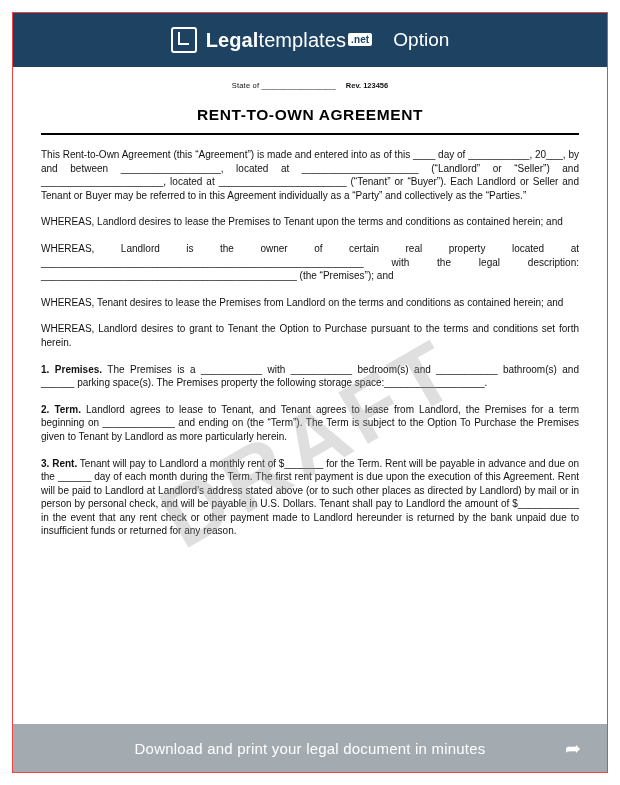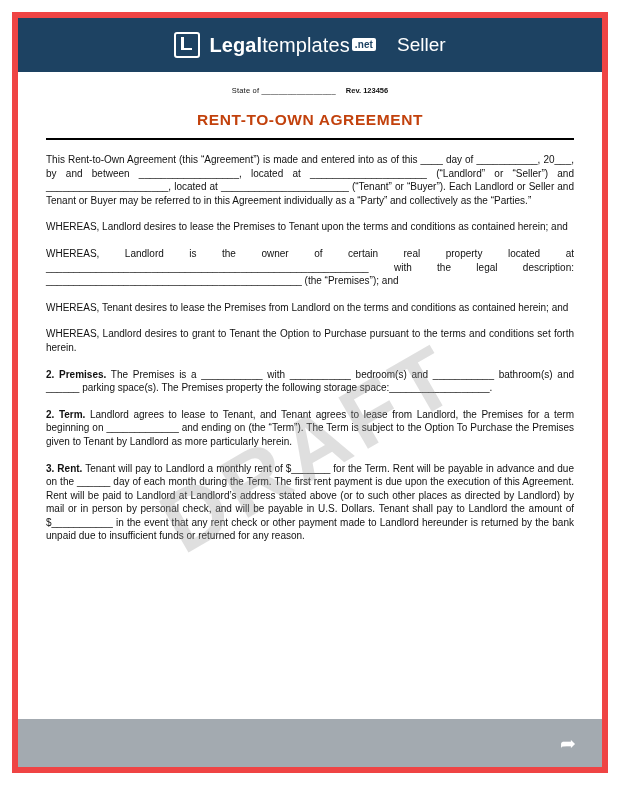--- a/index.html
+++ b/index.html
@@ -19,21 +19,21 @@
     height: 785px;
     background: #ffffff;
     box-sizing: border-box;
     padding: 12px 12px 12px 12px;
   }
   .doc-frame {
     position: relative;
     width: 596px;
     height: 761px;
     background: #ffffff;
-    border: 6px solid #ef4444;
+    border: 1px solid #ef4444;
     box-sizing: border-box;
     overflow: hidden;
   }
 
   
   .header-bar {
     height: 54px;
     background: #1d4262;
     display: flex;
     align-items: center;
@@ -118,21 +118,21 @@
     margin-bottom: 16px;
   }
   .meta-left { letter-spacing: .2px; }
   .meta-right { font-weight: bold; font-size: 7.5px; padding-left: 10px; }
 
   .doc-title {
     text-align: center;
     font-size: 15.5px;
     font-weight: bold;
     letter-spacing: .6px;
-    color: #c2410c;
+    color: #000000;
     margin: 4px 0 9px 0;
   }
   .rule {
     border-top: 2px solid #000000;
     margin: 0 0 13px 0;
   }
 
   p.para {
     font-size: 10px;
     line-height: 13.6px;
@@ -198,48 +198,49 @@
 
 <div class="page">
   <div class="doc-frame">
 
     <div class="header-bar">
       <div class="brand">
         <span class="brand-logo"></span>
         <span class="brand-text">
           <span class="bold">Legal</span><span class="light">templates</span><span class="brand-net">.net</span>
         </span>
-        <span class="sample-text">Seller</span>
+        <span class="sample-text">Option</span>
       </div>
     </div>
 
     <div class="doc-body">
 
       <div class="meta-row">
         <span class="meta-left">State of _________________</span>
         <span class="meta-right">Rev. 123456</span>
       </div>
 
       <div class="doc-title">RENT-TO-OWN AGREEMENT</div>
       <div class="rule"></div>
 
       <p class="para">This Rent-to-Own Agreement (this “Agreement”) is made and entered into as of this ____ day of ___________, 20___, by and between __________________, located at _____________________ (“Landlord” or “Seller”) and ______________________, located at _______________________ (“Tenant” or “Buyer”). Each Landlord or Seller and Tenant or Buyer may be referred to in this Agreement individually as a “Party” and collectively as the “Parties.”</p>
       <p class="para">WHEREAS, Landlord desires to lease the Premises to Tenant upon the terms and conditions as contained herein; and</p>
       <p class="para">WHEREAS, Landlord is the owner of certain real property located at __________________________________________________________ with the legal description: ______________________________________________ (the “Premises”); and</p>
       <p class="para">WHEREAS, Tenant desires to lease the Premises from Landlord on the terms and conditions as contained herein; and</p>
       <p class="para">WHEREAS, Landlord desires to grant to Tenant the Option to Purchase pursuant to the terms and conditions set forth herein.</p>
 
-      <p class="para"><b>2. Premises.</b><span> The Premises is a ___________ with ___________ bedroom(s) and ___________ bathroom(s) and ______ parking space(s). The Premises property the following storage space:__________________.</span></p>
+      <p class="para"><b>1. Premises.</b><span> The Premises is a ___________ with ___________ bedroom(s) and ___________ bathroom(s) and ______ parking space(s). The Premises property the following storage space:__________________.</span></p>
       <p class="para"><b>2. Term.</b><span> Landlord agrees to lease to Tenant, and Tenant agrees to lease from Landlord, the Premises for a term beginning on _____________ and ending on (the “Term”). The Term is subject to the Option To Purchase the Premises given to Tenant by Landlord as more particularly herein.</span></p>
       <p class="para"><b>3. Rent.</b><span> Tenant will pay to Landlord a monthly rent of $_______ for the Term. Rent will be payable in advance and due on the ______ day of each month during the Term. The first  rent payment is due upon the execution of this Agreement. Rent will be paid to Landlord at Landlord’s address stated above (or to such other places as directed by Landlord) by mail or in person by personal check, and will be payable in U.S. Dollars. Tenant shall pay to Landlord the amount of $___________ in the event that any rent check or other payment made to Landlord hereunder is returned by the bank unpaid due to insufficient funds or returned for any reason.</span></p>
 
     </div>
 
     <div class="watermark">DRAFT</div>
 
     <div class="fade-strip"></div>
 
     <div class="footer-cta">
+      <span class="cta-text">Download and print your legal document in minutes</span>
       <span class="cta-arrow">➦</span>
     </div>
 
   </div>
 </div>
 
 </body></html>

